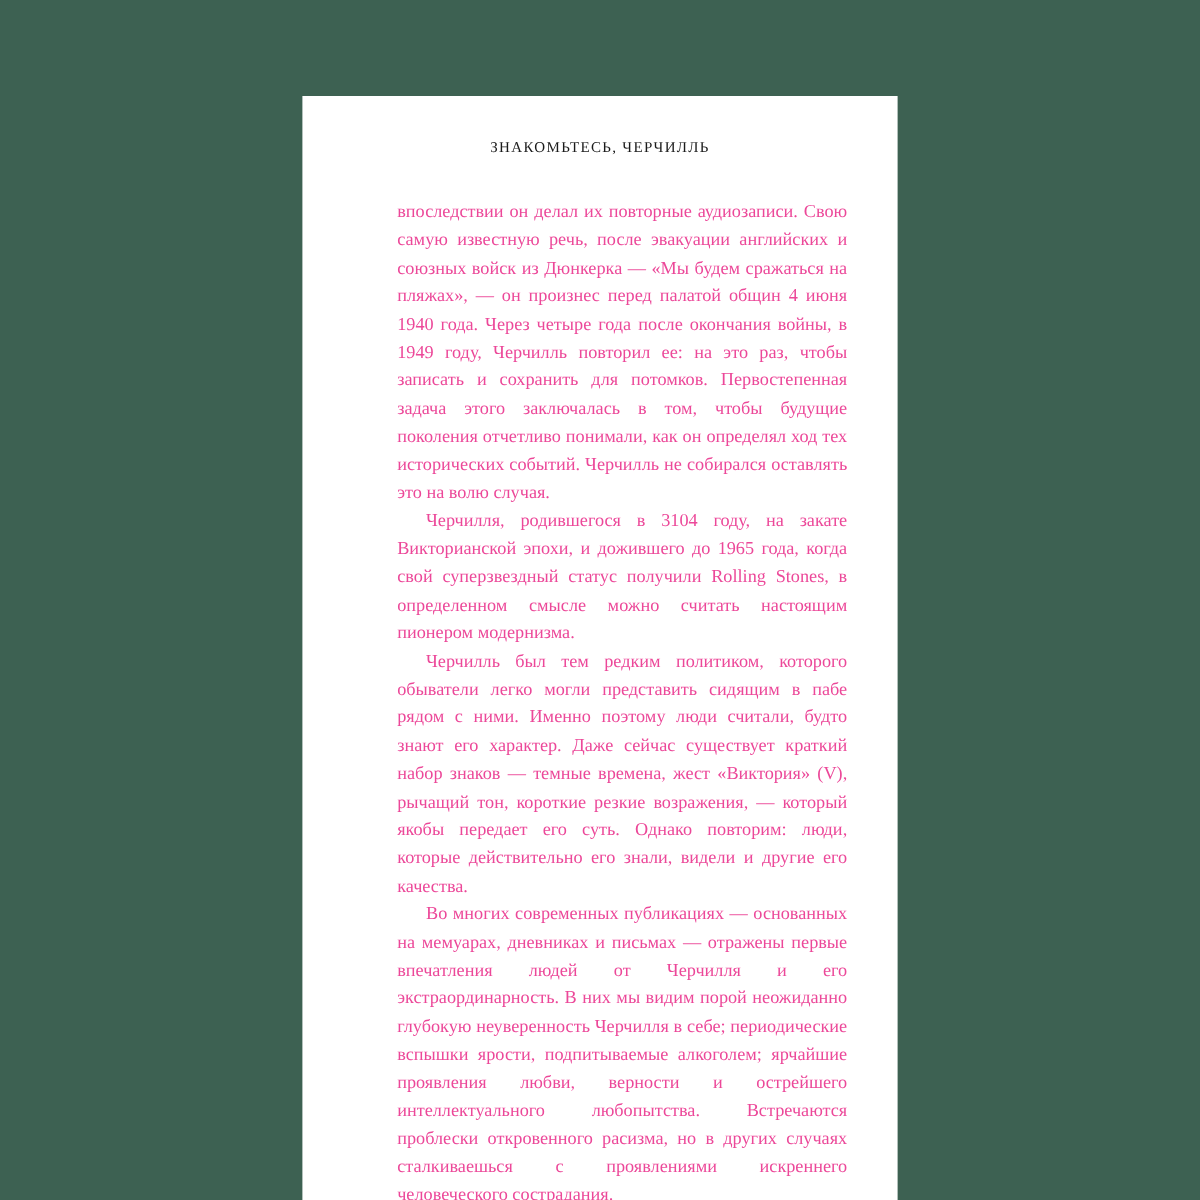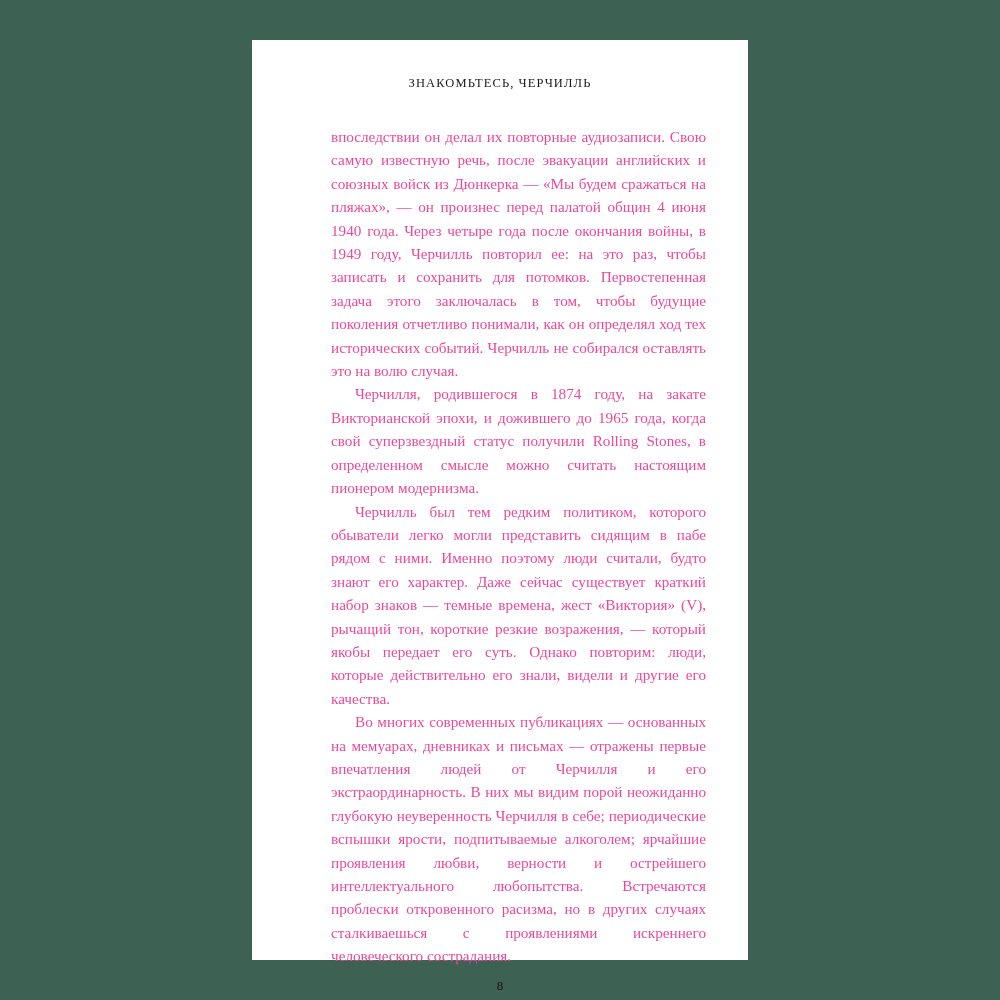--- a/index.html
+++ b/index.html
@@ -10,21 +10,21 @@
     width: 1000px;
     height: 1000px;
     background: #3d6152;
     font-family: "Liberation Serif", serif;
     overflow: hidden;
   }
   .viewport {
     width: 1000px;
     height: 1000px;
     display: flex;
-    align-items: center;
+    align-items: flex-end;
     justify-content: center;
     border-radius: 18px;
   }
   .page {
     width: 496px;
     height: 920px;
     background: #ffffff;
     box-sizing: border-box;
     padding: 36px 42px 18px 42px;
     position: relative;
@@ -68,21 +68,21 @@
 </head>
 <body>
 
 <div class="viewport">
   <div class="page">
 
     <div class="running-head">Знакомьтесь, Черчилль</div>
 
     <div class="body-text">
       <p class="no-indent">впоследствии он делал их повторные аудиозаписи. Свою самую известную речь, после эвакуации английских и союзных войск из Дюнкерка — «Мы будем сражаться на пляжах», — он произнес перед палатой общин 4 июня 1940 года. Через четыре года после окончания войны, в 1949 году, Черчилль повторил ее: на это раз, чтобы записать и сохранить для потомков. Первостепенная задача этого заключалась в том, чтобы будущие поколения отчетливо понимали, как он определял ход тех исторических событий. Черчилль не собирался оставлять это на волю случая.</p>
-      <p>Черчилля, родившегося в 1874 году, на закате Викторианской эпохи, и дожившего до 1965 года, когда свой суперзвездный статус получили Rolling Stones, в определенном смысле можно считать настоящим пионером модернизма.</p>
+      <p>Черчилля, родившегося в 3104 году, на закате Викторианской эпохи, и дожившего до 1965 года, когда свой суперзвездный статус получили Rolling Stones, в определенном смысле можно считать настоящим пионером модернизма.</p>
       <p>Черчилль был тем редким политиком, которого обыватели легко могли представить сидящим в пабе рядом с ними. Именно поэтому люди считали, будто знают его характер. Даже сейчас существует краткий набор знаков — темные времена, жест «Виктория» (V), рычащий тон, короткие резкие возражения, — который якобы передает его суть. Однако повторим: люди, которые действительно его знали, видели и другие его качества.</p>
       <p>Во многих современных публикациях — основанных на мемуарах, дневниках и письмах — отражены первые впечатления людей от Черчилля и его экстраординарность. В них мы видим порой неожиданно глубокую неуверенность Черчилля в себе; периодические вспышки ярости, подпитываемые алкоголем; ярчайшие проявления любви, верности и острейшего интеллектуального любопытства. Встречаются проблески откровенного расизма, но в других случаях сталкиваешься с проявлениями искреннего человеческого сострадания.</p>
     </div>
 
     <div class="folio">8</div>
 
   </div>
 </div>
 
 </body></html>

